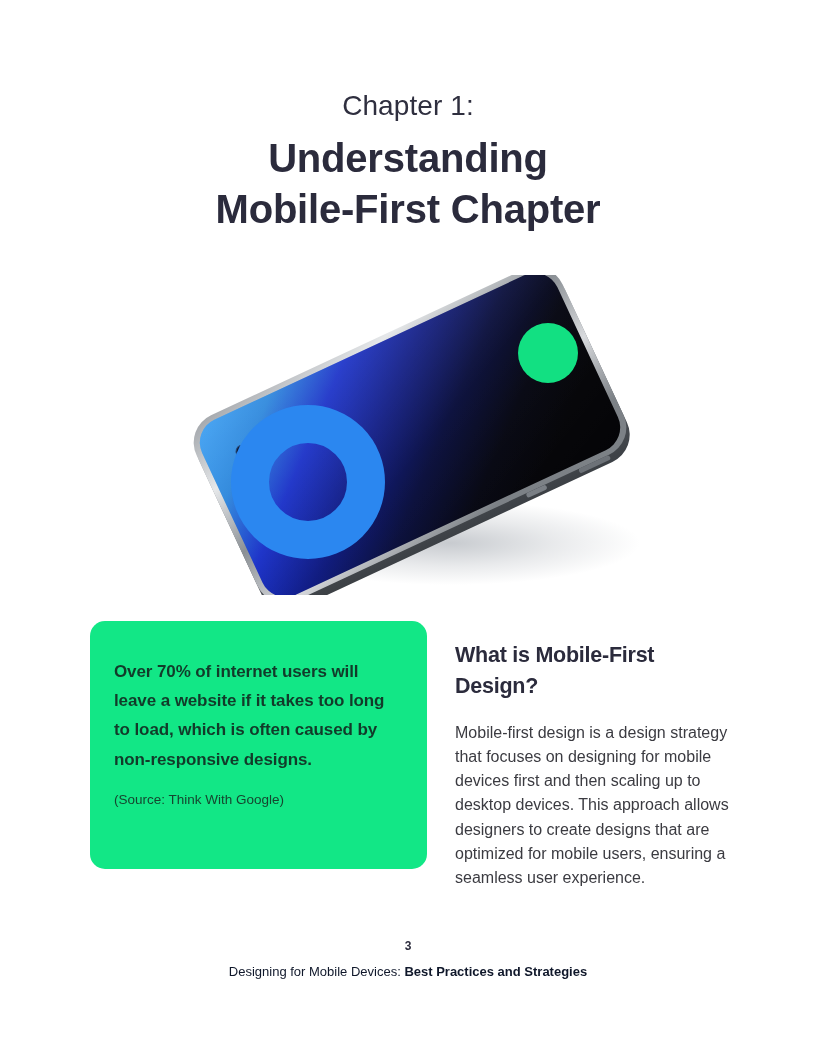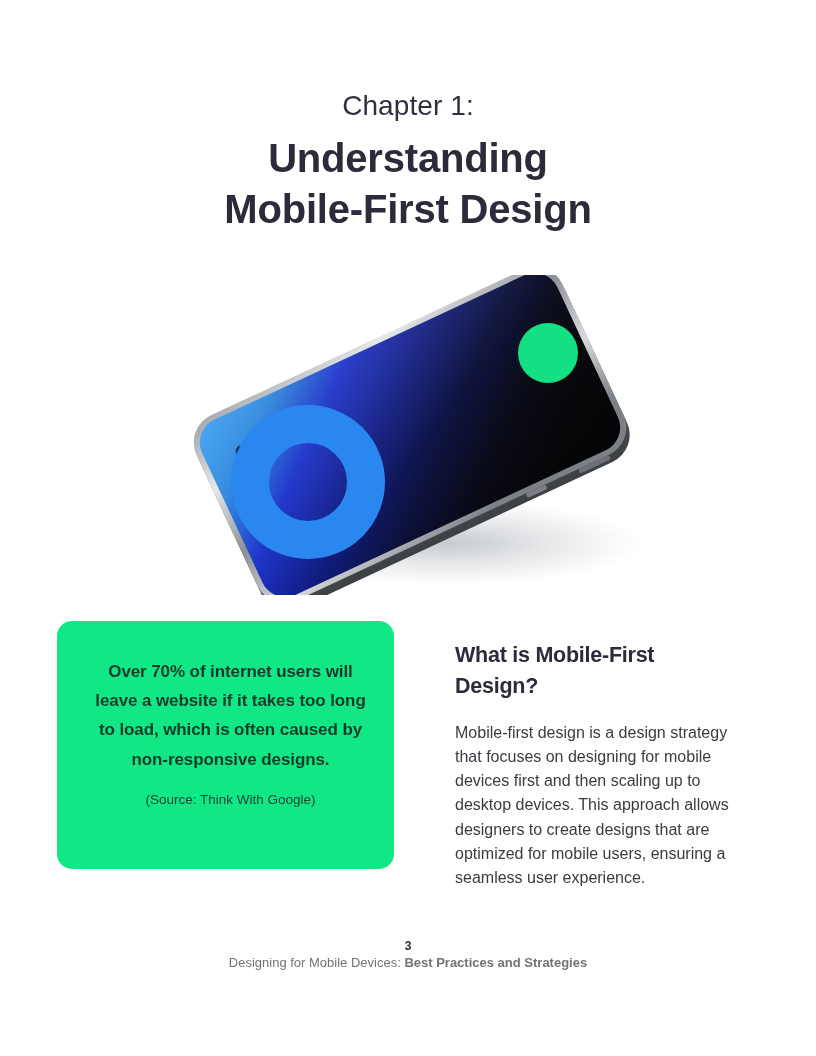--- a/index.html
+++ b/index.html
@@ -54,29 +54,28 @@
     left: 150px;
     top: 275px;
     width: 520px;
     height: 320px;
   }
   .illus-svg { display: block; width: 520px; height: 320px; }
 
   
   .callout {
     position: absolute;
-    left: 57px;
+    left: 90px;
     top: 621px;
     width: 337px;
     height: 248px;
     background: #12e786;
     border-radius: 15px;
     box-sizing: border-box;
-    padding: 36px 26px 20px 36px;
-    text-align: center;
+    padding: 36px 26px 20px 24px;
   }
   .callout-quote {
     font-size: 17px;
     font-weight: 700;
     line-height: 29.2px;
     color: #123b2a;
     letter-spacing: -0.1px;
   }
   .callout-source {
     margin-top: 16px;
@@ -114,37 +113,38 @@
     width: 816px;
     text-align: center;
   }
   .footer-page-number {
     font-size: 12px;
     font-weight: 700;
     line-height: 16px;
     color: #2b2b3c;
   }
   .footer-title {
+    margin-top: 9px;
     font-size: 13px;
     line-height: 18px;
-    color: #737373;
+    color: #0f172a;
   }
   .footer-title .ft-regular { font-weight: 400; }
   .footer-title .ft-bold { font-weight: 700; }
 </style>
 </head>
 <body>
 
 <div class="page">
 
   <div class="heading-block">
     <div class="chapter-label">Chapter 1:</div>
     <div class="chapter-title">
       <span class="line">Understanding</span>
-      <span class="line">Mobile-First Design</span>
+      <span class="line">Mobile-First Chapter</span>
     </div>
   </div>
 
   <div class="illustration">
     <svg class="illus-svg" viewBox="0 0 520 320" xmlns="http://www.w3.org/2000/svg">
       <defs>
         <linearGradient id="screenGrad" x1="0" y1="0" x2="1" y2="0.55">
           <stop offset="0" stop-color="#1f92f2"></stop>
           <stop offset="0.17" stop-color="#1479d8"></stop>
           <stop offset="0.33" stop-color="#0b23c4"></stop>

